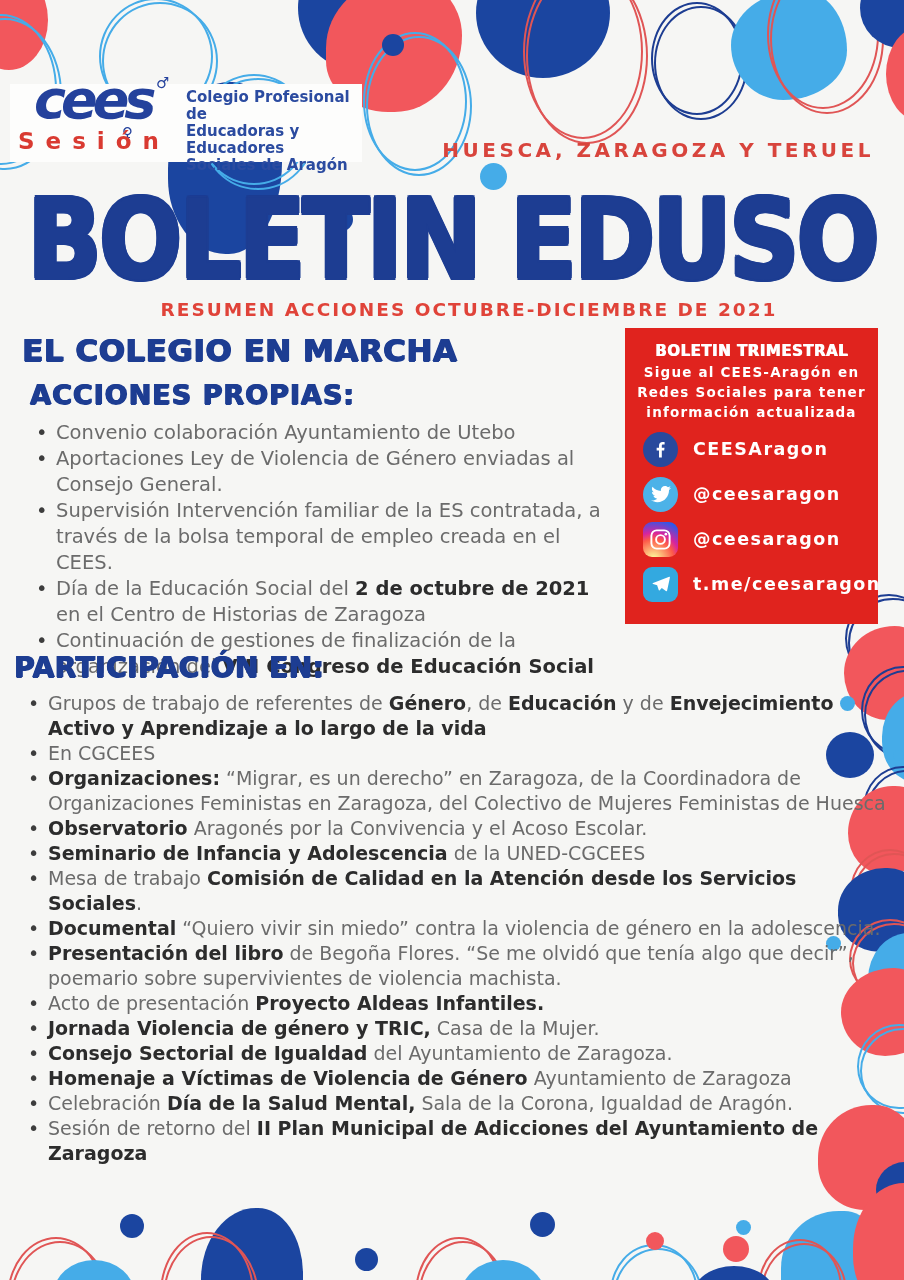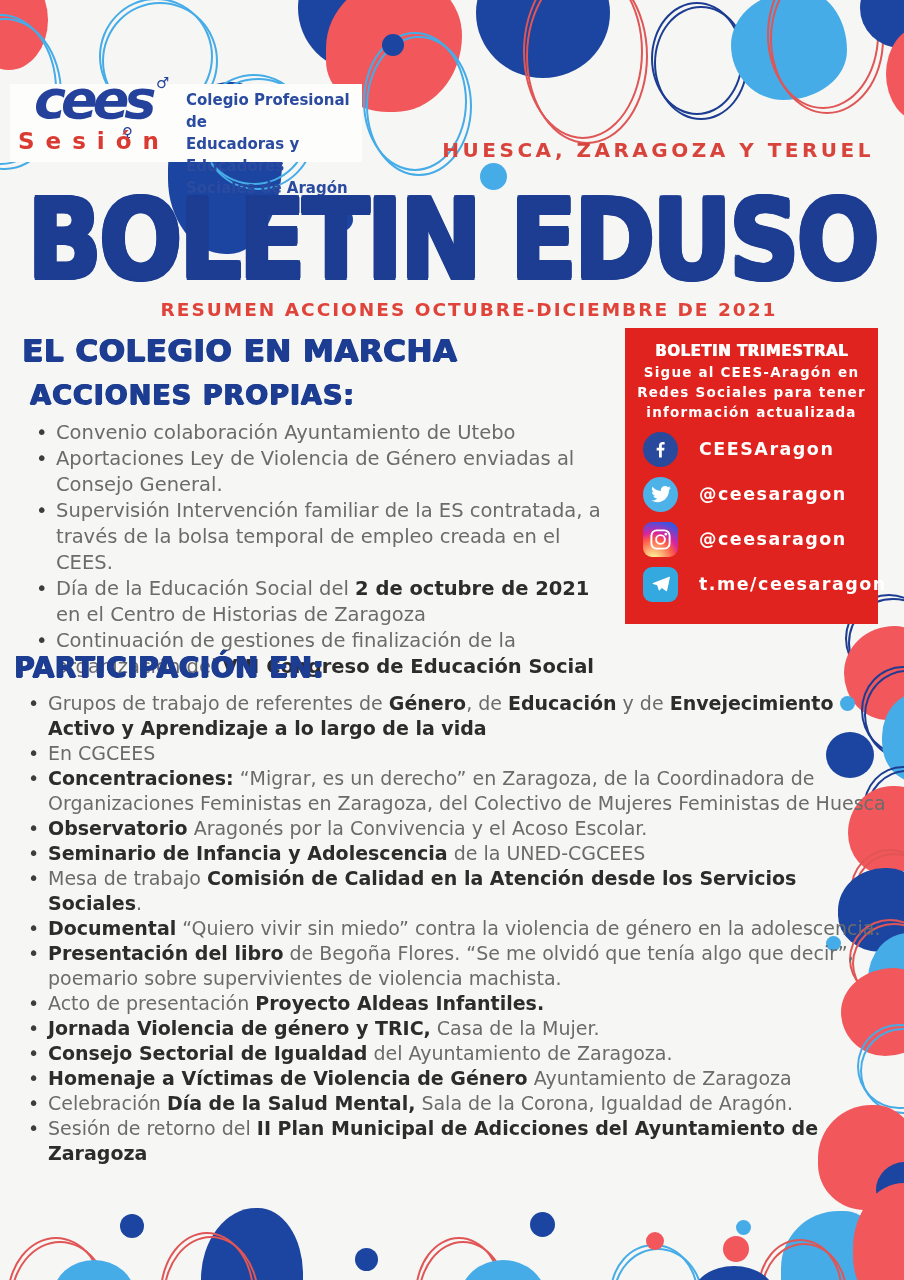--- a/index.html
+++ b/index.html
@@ -14,21 +14,21 @@
   .ring::before{content:"";position:absolute;inset:-6px 3px 3px -5px;border:2px solid currentColor;border-radius:50%;}
   .content{position:absolute;inset:0;z-index:1;}
 
   
   .logo-box{position:absolute;left:10px;top:84px;width:352px;height:78px;background:#fdfdfc;}
   .logo-cees{position:absolute;left:24px;top:-16px;font-size:54px;font-weight:bold;font-style:italic;
     letter-spacing:-5px;color:#24419c;}
   .logo-female{position:absolute;left:112px;top:40px;font-size:15px;color:#24419c;}
   .logo-male{position:absolute;left:146px;top:-10px;font-size:15px;color:#24419c;}
   .logo-aragon{position:absolute;left:8px;top:44px;font-size:23px;font-weight:bold;color:#d93a31;letter-spacing:11px;}
-  .logo-caption{position:absolute;left:176px;top:5px;font-size:15px;font-weight:bold;color:#2b4ba0;line-height:22px;}
+  .logo-caption{position:absolute;left:176px;top:5px;font-size:15px;font-weight:bold;color:#2b4ba0;line-height:17px;}
   .provinces{position:absolute;top:138px;left:0;right:30px;text-align:right;font-size:20px;font-weight:bold;
     letter-spacing:3.5px;color:#d8443c;}
 
   .title{position:absolute;top:184px;left:0;width:100%;margin:0;text-align:center;
     font-size:98px;font-weight:bold;color:#1d3d92;letter-spacing:-3px;line-height:100px;
     transform:scaleY(1.12);transform-origin:top center;
     text-shadow:2px 0 0 #1d3d92,-2px 0 0 #1d3d92,0 2px 0 #1d3d92,0 -2px 0 #1d3d92,
       1.5px 1.5px 0 #1d3d92,-1.5px -1.5px 0 #1d3d92,1.5px -1.5px 0 #1d3d92,-1.5px 1.5px 0 #1d3d92;}
   .subtitle{position:absolute;top:299px;left:0;width:100%;text-align:center;
     font-size:18.5px;font-weight:bold;letter-spacing:2px;color:#e04339;padding-left:17px;}
@@ -50,21 +50,21 @@
     color:#fff;box-sizing:border-box;padding:14px 10px 0 10px;}
   .rb-title{text-align:center;font-size:15px;font-weight:bold;letter-spacing:0.5px;
     text-shadow:0.8px 0 0 #fff;}
   .rb-sub{margin-top:2px;text-align:center;font-size:13.5px;font-weight:bold;letter-spacing:1.2px;line-height:20px;}
   .social-row{display:flex;align-items:center;gap:15px;margin:9px 0 0 8px;height:36px;}
   .sicon{width:35px;height:35px;flex:0 0 35px;display:flex;align-items:center;justify-content:center;}
   .fb{border-radius:50%;background:#29499c;}
   .tw{border-radius:50%;background:#4cb2e8;}
   .ig{border-radius:9px;background:radial-gradient(circle at 30% 107%,#fdf497 0%,#fdf497 5%,#fd5949 45%,#d6249f 60%,#285AEB 90%);}
   .tg{border-radius:9px;background:#33a9e0;}
-  .handle{font-size:17.5px;font-weight:bold;letter-spacing:1.5px;color:#fff;margin-left:6px;}
+  .handle{font-size:17.5px;font-weight:bold;letter-spacing:1.5px;color:#fff;}
 </style>
 </head>
 <body>
 
 <div class="page">
 
   <div class="decor">
 
     <div class="blob" style="left:-30px;top:-30px;width:78px;height:100px;background:#f2575c"></div>
     <div class="ring" style="left:-52px;top:18px;width:110px;height:148px;color:#45ace8"></div>
@@ -151,21 +151,21 @@
         <li><span>Aportaciones Ley de Violencia de Género enviadas al Consejo General.</span></li>
         <li><span>Supervisión Intervención familiar de la ES contratada, a través de la bolsa temporal de empleo creada en el CEES.</span></li>
         <li><span>Día de la Educación Social del </span><span class="b">2 de octubre de 2021</span><span> en el Centro de Historias de Zaragoza</span></li>
         <li><span>Continuación de gestiones de finalización de la organización del </span><span class="b">VIII Congreso de Educación Social</span></li>
       </ul>
 
     <h2 class="h-fat h-participacion">PARTICIPACIÓN EN:</h2>
     <ul class="list list2">
         <li><span>Grupos de trabajo de referentes de </span><span class="b">Género</span><span>, de </span><span class="b">Educación</span><span> y de </span><span class="b">Envejecimiento Activo y Aprendizaje a lo largo de la vida</span></li>
         <li><span>En CGCEES</span></li>
-        <li><span class="b">Concentraciones:</span><span> “Migrar, es un derecho” en Zaragoza, de la Coordinadora de Organizaciones Feministas en Zaragoza, del Colectivo de Mujeres Feministas de Huesca</span></li>
+        <li><span class="b">Organizaciones:</span><span> “Migrar, es un derecho” en Zaragoza, de la Coordinadora de Organizaciones Feministas en Zaragoza, del Colectivo de Mujeres Feministas de Huesca</span></li>
         <li><span class="b">Observatorio</span><span> Aragonés por la Convivencia y el Acoso Escolar.</span></li>
         <li><span class="b">Seminario de Infancia y Adolescencia</span><span> de la UNED-CGCEES</span></li>
         <li><span>Mesa de trabajo </span><span class="b">Comisión de Calidad en la Atención desde los Servicios Sociales</span><span>.</span></li>
         <li><span class="b">Documental</span><span> “Quiero vivir sin miedo” contra la violencia de género en la adolescencia.</span></li>
         <li><span class="b">Presentación del libro</span><span> de Begoña Flores. “Se me olvidó que tenía algo que decir”, poemario sobre supervivientes de violencia machista.</span></li>
         <li><span>Acto de presentación </span><span class="b">Proyecto Aldeas Infantiles.</span></li>
         <li><span class="b">Jornada Violencia de género y TRIC,</span><span> Casa de la Mujer.</span></li>
         <li><span class="b">Consejo Sectorial de Igualdad</span><span> del Ayuntamiento de Zaragoza.</span></li>
         <li><span class="b">Homenaje a Víctimas de Violencia de Género</span><span> Ayuntamiento de Zaragoza</span></li>
         <li><span>Celebración </span><span class="b">Día de la Salud Mental,</span><span> Sala de la Corona, Igualdad de Aragón.</span></li>

